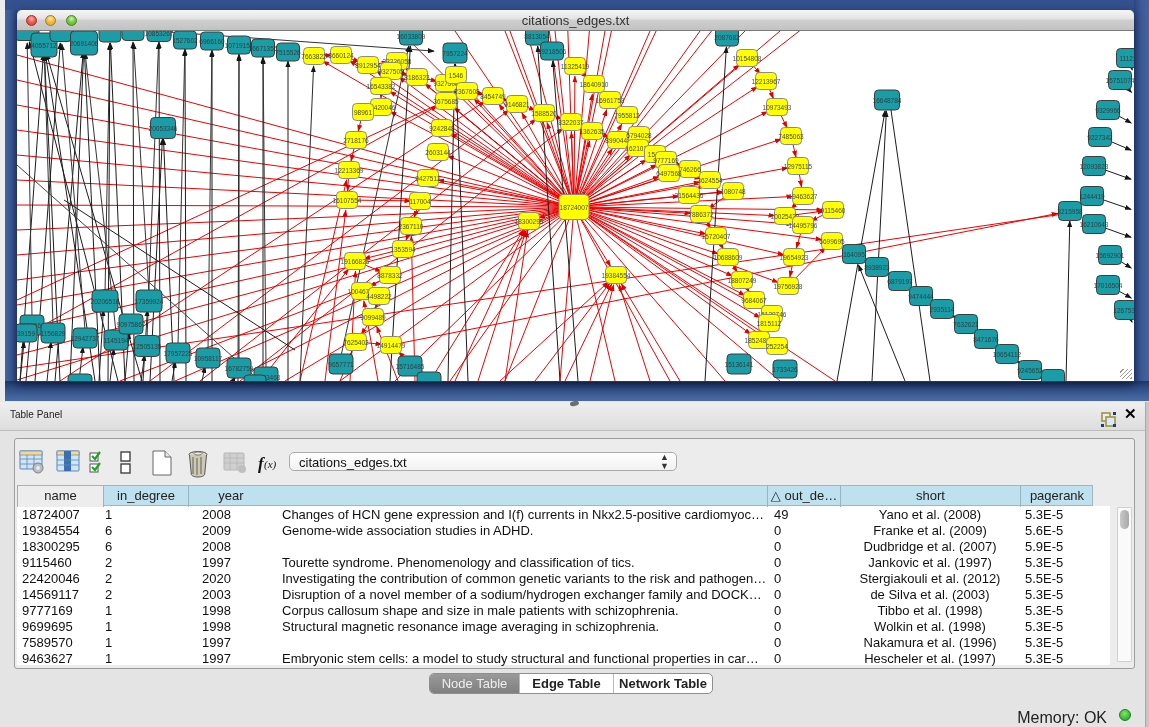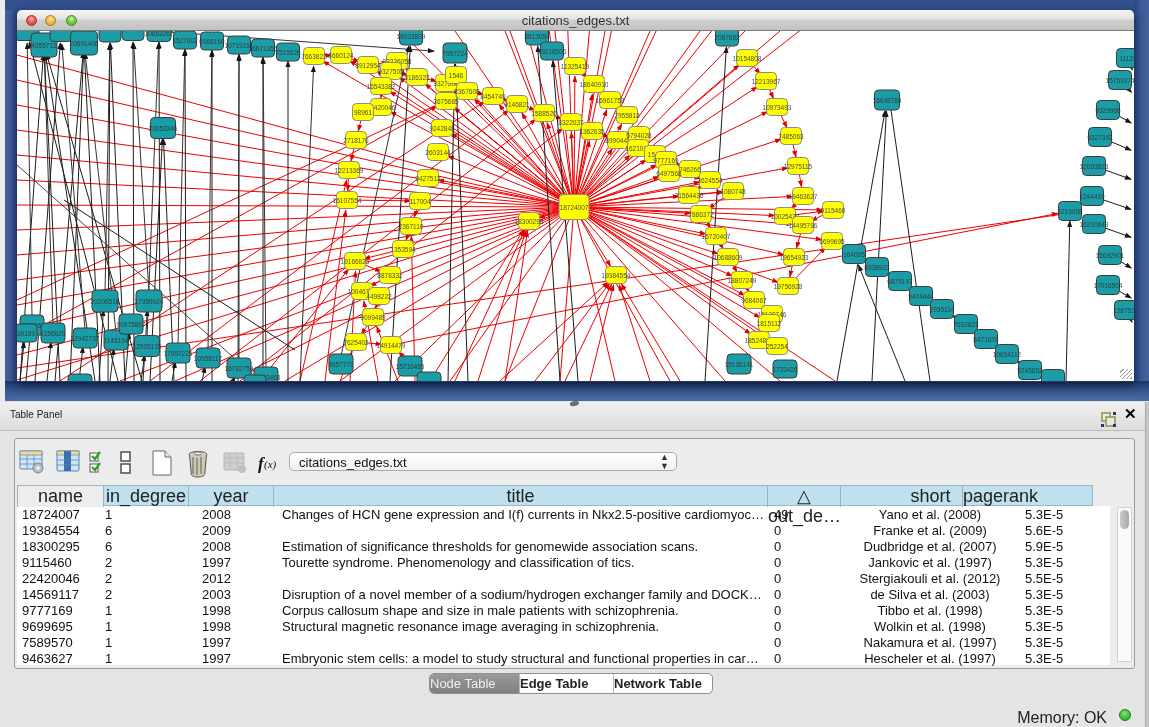--- a/index.html
+++ b/index.html
@@ -18,30 +18,30 @@
 #canvas{position:absolute;left:17px;top:31px;width:1117px;height:350px;background:#ffffff;overflow:hidden}
 #tpbar{position:absolute;left:0;top:402px;width:1149px;height:29px;background:linear-gradient(180deg,#efefef,#dddddd);border-bottom:1px solid #bcbcbc}
 #tpbar .t{position:absolute;left:10px;top:7px;font-size:10px;color:#222}
 #tpbar .x{}
 #tpbar .x{position:absolute;left:1124px;top:3px;font-size:15px;font-weight:bold;color:#111}
 #panel{position:absolute;left:14px;top:438px;width:1121px;height:231px;background:#ececec;border:1px solid #9d9d9d;border-radius:3px}
 #combo{position:absolute;left:289px;top:452px;width:388px;height:19px;background:linear-gradient(180deg,#ffffff,#f1f1f1);border:1px solid #ababab;border-radius:5px}
 #combo .t{position:absolute;left:9px;top:2px;font-size:13px;color:#111}
 #combo .a{position:absolute;right:7px;top:0px;font-size:9px;color:#333;line-height:9px}
 #thead{position:absolute;left:17px;top:485px;width:1076px;height:21px;background:#bfe0ee;border:1px solid #9fb7c0;border-left:none}
-.hc{position:absolute;top:0;height:21px;font-size:18px;color:#222;text-align:center;line-height:20px;border-left:1px solid #98b4bf}
+.hc{position:absolute;top:0;height:21px;font-size:13px;color:#222;text-align:center;line-height:20px;border-left:1px solid #98b4bf}
 .trow{position:absolute;left:17px;width:1093px;height:16px;font-size:13px;color:#111;white-space:nowrap}
 .trow span{position:absolute;top:0;line-height:16px;overflow:hidden}
 .c0{left:5px;width:80px}.c1{left:88px;width:80px}.c2{left:185px;width:80px}.c3{left:265px;width:490px}
 .c4{left:757px;width:68px}.c5{left:823px;width:180px;text-align:center}.c6{left:1008px;width:80px}
 #tablebg{position:absolute;left:17px;top:506px;width:1093px;height:159px;background:#fff}
 #vsb{position:absolute;left:1117px;top:507px;width:15px;height:155px;background:#fafafa;border:1px solid #d0d0d0;border-radius:1px}
 #vsb .th{position:absolute;left:2px;top:2px;width:9px;height:19px;background:linear-gradient(90deg,#c9c9c9,#a8a8a8);border-radius:5px}
 #tabs{position:absolute;left:429px;top:673px;height:21px;display:flex;border:1px solid #8f8f8f;border-radius:5px;overflow:hidden;background:#fff}
-#tabs div{font-size:13px;font-weight:bold;color:#222;line-height:19px;text-align:left}
+#tabs div{font-size:13px;font-weight:bold;color:#222;line-height:19px;text-align:center}
 #tabs .sel{background:linear-gradient(180deg,#9a9a9a,#7f7f7f);color:#efefef;font-weight:normal}
 #tabs .s2{border-left:1px solid #bbb}
 #mem{position:absolute;right:42px;top:709px;font-size:16px;color:#222}
 #gdot{position:absolute;left:1119px;top:709px;width:12px;height:12px;border-radius:50%;background:radial-gradient(circle at 45% 35%,#8ae06a,#2eb82e 70%);border:1px solid #1d7a22}
 #notch{position:absolute;left:570px;top:401px;width:9px;height:5px;background:#6f6f6f;border-radius:40% 60% 50% 50%;transform:rotate(-15deg)}
 </style></head><body>
 <div id="blue"></div>
 <div id="lsliver"></div>
 <div id="leftband"></div>
 <div id="rightband"></div>
@@ -648,64 +648,64 @@
   </svg>
 <div id="combo">
     <span class="t">citations_edges.txt</span>
     <span class="a">▲<br>▼</span>
   </div>
 <div id="tablebg"></div>
 <div id="thead">
 <span class="hc" style="left:0;width:86px;background:#ededed;border-left:1px solid #aaa">name</span>
 <span class="hc" style="left:86px;width:85px">in_degree</span>
 <span class="hc" style="left:171px;width:85px">year</span>
-<span class="hc" style="left:256px;width:494px">title</span>
 <span class="hc" style="left:750px;width:73px">△ out_de…</span>
 <span class="hc" style="left:823px;width:180px">short</span>
-<span class="hc" style="left:945px;width:73px">pagerank</span>
+<span class="hc" style="left:1003px;width:73px">pagerank</span>
 </div>
 <div class="trow" style="top:507px">
 <span class="c0">18724007</span>
     <span class="c1">1</span>
     <span class="c2">2008</span>
     <span class="c3">Changes of HCN gene expression and I(f) currents in Nkx2.5-positive cardiomyoc…</span>
     <span class="c4">49</span>
     <span class="c5">Yano et al. (2008)</span>
     <span class="c6">5.3E-5</span>
   </div>
 <div class="trow" style="top:523px">
 <span class="c0">19384554</span>
     <span class="c1">6</span>
     <span class="c2">2009</span>
+    <span class="c3">Genome-wide association studies in ADHD.</span>
     <span class="c4">0</span>
     <span class="c5">Franke et al. (2009)</span>
     <span class="c6">5.6E-5</span>
   </div>
 <div class="trow" style="top:539px">
 <span class="c0">18300295</span>
     <span class="c1">6</span>
     <span class="c2">2008</span>
-    <span class="c3">Estimation of significance thresholds for genomewide association scans.</span>
     <span class="c4">0</span>
     <span class="c5">Dudbridge et al. (2007)</span>
     <span class="c6">5.9E-5</span>
   </div>
 <div class="trow" style="top:555px">
 <span class="c0">9115460</span>
     <span class="c1">2</span>
     <span class="c2">1997</span>
     <span class="c3">Tourette syndrome. Phenomenology and classification of tics.</span>
     <span class="c4">0</span>
     <span class="c5">Jankovic et al. (1997)</span>
     <span class="c6">5.3E-5</span>
   </div>
 <div class="trow" style="top:571px">
 <span class="c0">22420046</span>
     <span class="c1">2</span>
-    <span class="c2">2012</span>
+    <span class="c2">2020</span>
+    <span class="c3">Investigating the contribution of common genetic variants to the risk and pathogen…</span>
     <span class="c4">0</span>
     <span class="c5">Stergiakouli et al. (2012)</span>
     <span class="c6">5.5E-5</span>
   </div>
 <div class="trow" style="top:587px">
 <span class="c0">14569117</span>
     <span class="c1">2</span>
     <span class="c2">2003</span>
     <span class="c3">Disruption of a novel member of a sodium/hydrogen exchanger family and DOCK…</span>
     <span class="c4">0</span>
@@ -728,21 +728,21 @@
     <span class="c3">Structural magnetic resonance image averaging in schizophrenia.</span>
     <span class="c4">0</span>
     <span class="c5">Wolkin et al. (1998)</span>
     <span class="c6">5.3E-5</span>
   </div>
 <div class="trow" style="top:635px">
 <span class="c0">7589570</span>
     <span class="c1">1</span>
     <span class="c2">1997</span>
     <span class="c4">0</span>
-    <span class="c5">Nakamura et al. (1997)</span>
+    <span class="c5">Nakamura et al. (1996)</span>
     <span class="c6">5.3E-5</span>
   </div>
 <div class="trow" style="top:651px">
 <span class="c0">9463627</span>
     <span class="c1">1</span>
     <span class="c2">1997</span>
     <span class="c3">Embryonic stem cells: a model to study structural and functional properties in car…</span>
     <span class="c4">0</span>
     <span class="c5">Hescheler et al. (1997)</span>
     <span class="c6">5.3E-5</span>

